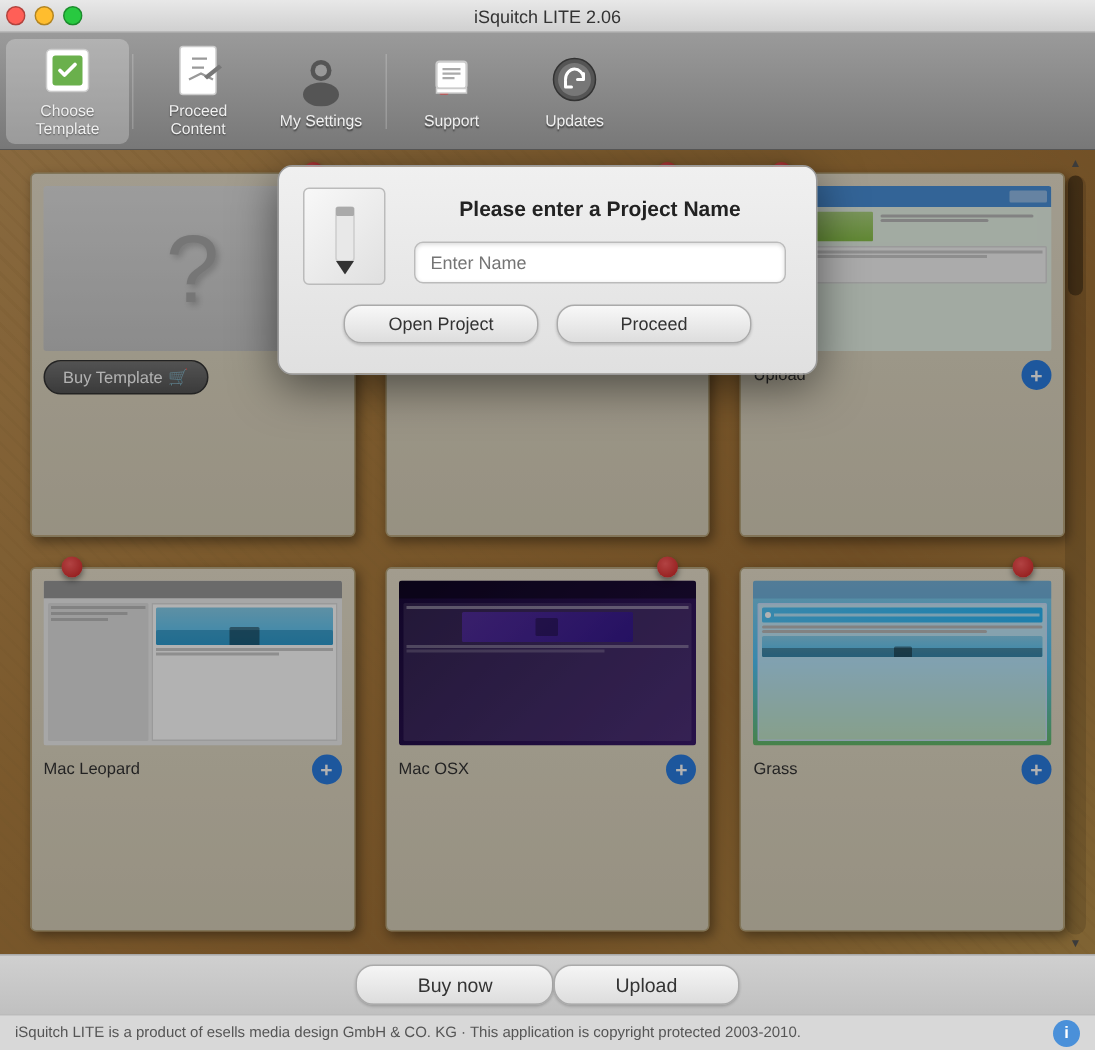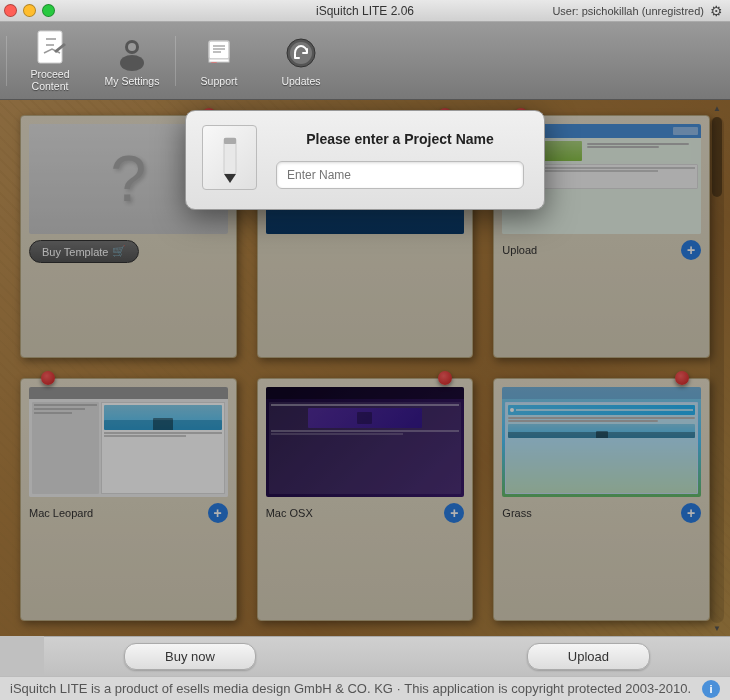--- a/index.html
+++ b/index.html
@@ -214,23 +214,22 @@
       gap: 4px;
     }
 
     
     .bottom-bar {
       height: 40px;
       background: linear-gradient(to bottom, #d0d0d0, #c0c0c0);
       border-top: 1px solid #aaa;
       display: flex;
       align-items: center;
-      justify-content: space-between;
+      justify-content: center;
       padding: 0 80px;
-      margin-left: 44px;
     }
     .bottom-btn {
       background: linear-gradient(to bottom, #f5f5f5, #ddd);
       border: 1px solid #aaa;
       border-radius: 12px;
       padding: 5px 40px;
       font-size: 13px;
       color: #333;
       cursor: pointer;
       box-shadow: 0 1px 2px rgba(0,0,0,0.2);
@@ -240,21 +239,21 @@
     .footer {
       height: 24px;
       background: #d8d8d8;
       border-top: 1px solid #bbb;
       display: flex;
       align-items: center;
       justify-content: space-between;
       padding: 0 10px;
     }
     .footer-text {
-      font-size: 13px;
+      font-size: 10px;
       color: #555;
     }
     .info-btn {
       width: 18px;
       height: 18px;
       background: #4a90d9;
       border-radius: 50%;
       color: white;
       font-size: 11px;
       font-weight: bold;
@@ -413,28 +412,34 @@
 </head>
 <body>
 
 <div class="title-bar">
   <div class="window-buttons">
     <div class="win-btn close"></div>
     <div class="win-btn minimize"></div>
     <div class="win-btn maximize"></div>
   </div>
   <span class="title-text">iSquitch LITE 2.06</span>
-  <div class="user-info">
-    <span>User: psichokillah (unregistred)</span>
-    <span class="gear-icon">⚙</span>
-  </div>
 </div>
 
 <div class="toolbar">
 
+  <div class="toolbar-item active">
+    <div class="icon-wrap">
+      <svg class="icon-svg" viewBox="0 0 36 36" fill="none">
+        <rect x="4" y="4" width="28" height="28" rx="3" fill="white" stroke="#ccc" stroke-width="1"></rect>
+        <rect x="8" y="8" width="20" height="20" rx="2" fill="#6ab04c"></rect>
+        <path d="M13 18 L16 21 L23 14" stroke="white" stroke-width="2.5" stroke-linecap="round" stroke-linejoin="round"></path>
+      </svg>
+    </div>
+    <span class="label">Choose Template</span>
+  </div>
 
 
 
   <div class="toolbar-sep"></div>
 
   <div class="toolbar-item">
     <div class="icon-wrap">
       <svg class="icon-svg" viewBox="0 0 36 36" fill="none">
         <rect x="6" y="2" width="24" height="32" rx="2" fill="white" stroke="#ccc" stroke-width="1"></rect>
         <path d="M14 10 L24 10 M14 16 L22 16 M12 24 L20 20 L28 24" stroke="#999" stroke-width="1.5"></path>
@@ -671,20 +676,24 @@
             <rect x="14" y="5" width="12" height="36" rx="2" fill="#e8e8e8" stroke="#ccc" stroke-width="1"></rect>
             <polygon points="14,41 26,41 20,50" fill="#333"></polygon>
             <rect x="14" y="5" width="12" height="6" rx="1" fill="#aaa"></rect>
           </svg>
         </div>
       </div>
       <div class="modal-body">
         <div class="modal-title">Please enter a Project Name</div>
         <input class="modal-input" type="text" placeholder="Enter Name" style="">
       </div>
+      <div class="modal-buttons">
+        <button class="modal-btn">Open Project</button>
+        <button class="modal-btn">Proceed</button>
+      </div>
     </div>
   </div>
 
 </div>
 
 <div class="bottom-bar">
   <button class="bottom-btn">Buy now</button>
   <button class="bottom-btn">Upload</button>
 </div>
 

